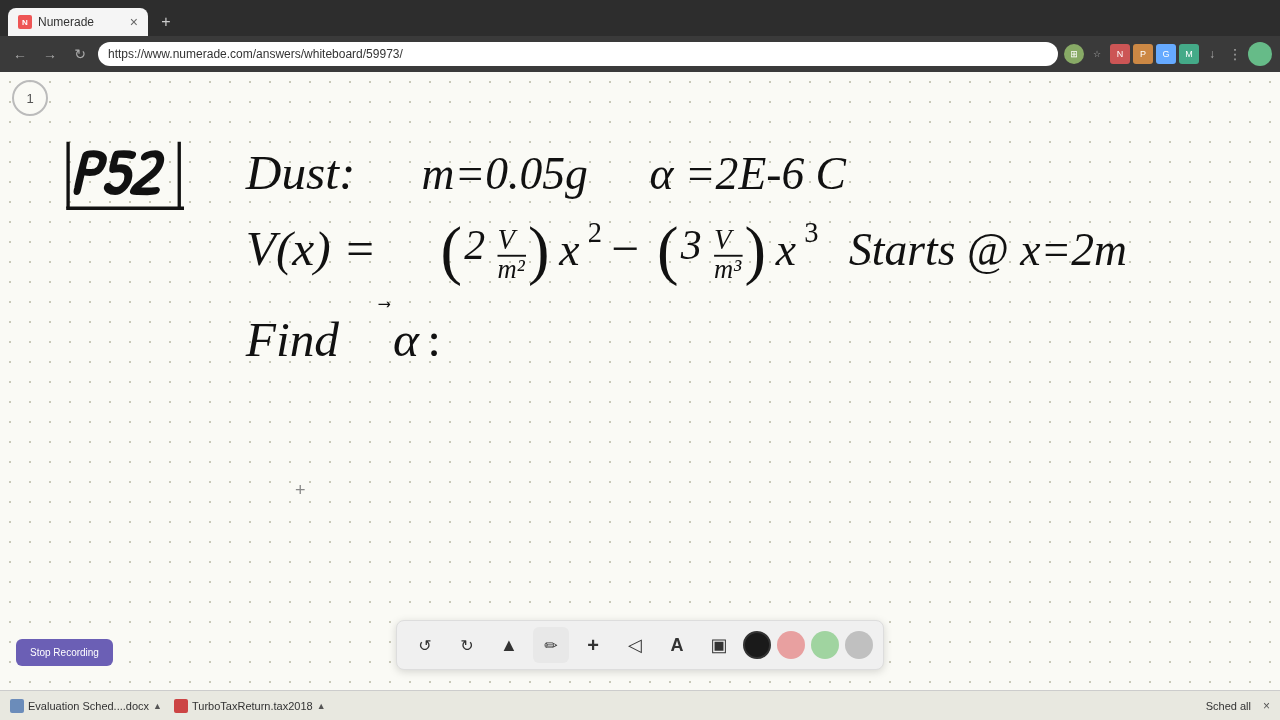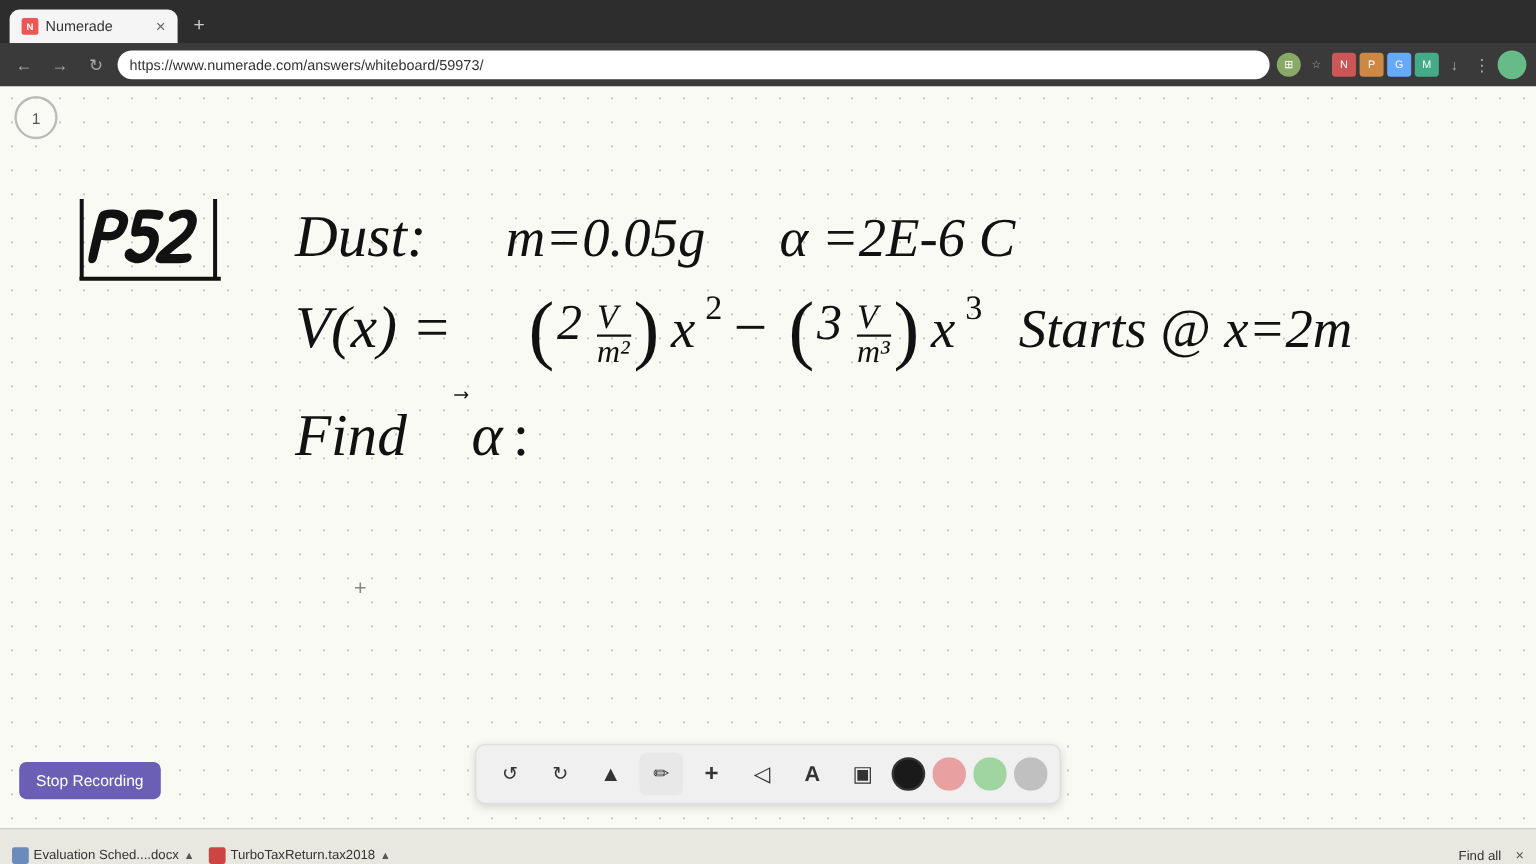--- a/index.html
+++ b/index.html
@@ -96,21 +96,21 @@
       border-radius: 50%;
       border: 2px solid #bbb;
       display: flex; align-items: center; justify-content: center;
       font-size: 13px; color: #555;
       background: rgba(250,250,245,0.8);
     }
 
     
     .whiteboard-content {
       position: absolute;
-      top: 70px;
+      top: 46px;
       left: 10px;
       right: 10px;
     }
 
     .math-svg {
       width: 100%;
       height: 380px;
     }
 
     
@@ -166,35 +166,35 @@
     
     .stop-recording-btn {
       position: absolute;
       bottom: 54px;
       left: 16px;
       background: #6b5fb5;
       color: white;
       border: none;
       border-radius: 6px;
       padding: 8px 14px;
-      font-size: 13px;
+      font-size: 10px;
       cursor: pointer;
       font-family: Arial, sans-serif;
     }
 
     
     .taskbar {
       position: absolute;
       bottom: 0;
       left: 0; right: 0;
       height: 30px;
       background: #e8e8e0;
       border-top: 1px solid #ccc;
       display: flex;
-      align-items: flex-end;
+      align-items: center;
       padding: 0 10px;
       gap: 12px;
       font-size: 11px;
       color: #333;
     }
     .taskbar-item {
       display: flex; align-items: center; gap: 4px;
       cursor: pointer;
     }
     .taskbar-item-icon {
@@ -355,16 +355,16 @@
     <div class="taskbar-item">
       <div class="taskbar-item-icon"></div>
       <span>Evaluation Sched....docx</span>
       <span class="taskbar-chevron">▲</span>
     </div>
     <div class="taskbar-item">
       <div class="taskbar-item-icon pdf"></div>
       <span>TurboTaxReturn.tax2018</span>
       <span class="taskbar-chevron">▲</span>
     </div>
-    <span class="show-all">Find all</span>
+    <span class="show-all">Sched all</span>
     <span class="taskbar-x">×</span>
   </div>
 </div>
 
 </body></html>

